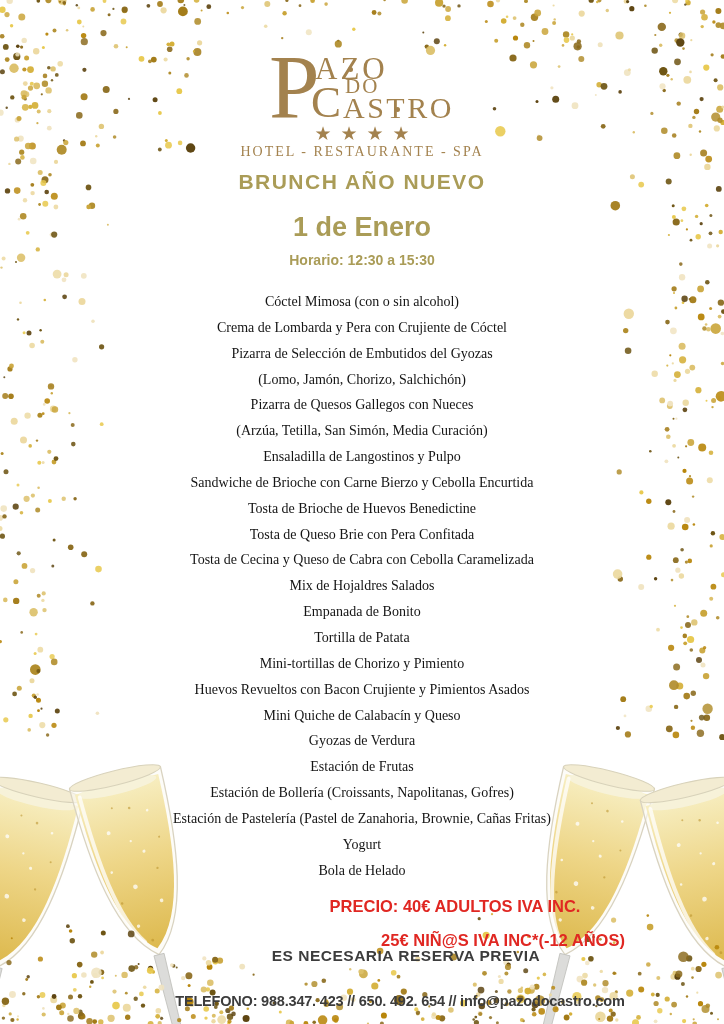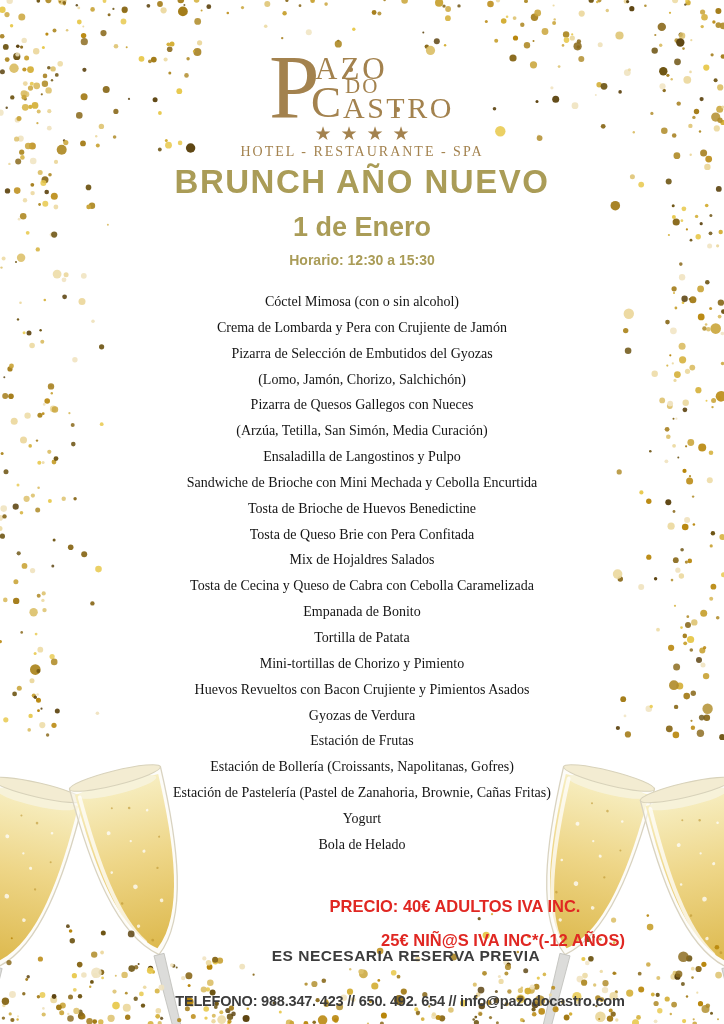--- a/index.html
+++ b/index.html
@@ -35,21 +35,21 @@
     margin-top:4px; font-size:19px; line-height:20px; letter-spacing:9px;
     color:var(--logo-gold); text-indent:9px;
   }
   .tagline {
     font-family:"Liberation Serif", serif; font-size:14px; line-height:16px;
     letter-spacing:2px; color:var(--logo-gold);
   }
 
   
   .title {
-    margin:6px 0 0; font-size:33px; line-height:32px; font-weight:700;
+    margin:6px 0 0; font-size:21px; line-height:32px; font-weight:700;
     letter-spacing:1.5px; color:var(--title-gold);
   }
   .date {
     margin:15px 0 12px; font-size:27px; line-height:28px; font-weight:700;
     color:var(--title-gold);
   }
   .horario {
     margin:9px 0 0; font-size:14px; line-height:15px; font-weight:700;
     color:var(--title-gold);
   }
@@ -1001,35 +1001,36 @@
     </div>
     <div class="stars">★★★★</div>
     <div class="tagline">HOTEL - RESTAURANTE - SPA</div>
 
     <h1 class="title">BRUNCH AÑO NUEVO</h1>
     <h2 class="date">1 de Enero</h2>
     <div class="horario">Horario: 12:30 a 15:30</div>
 
     <ul class="menu" id="menu-list">
         <li>Cóctel Mimosa (con o sin alcohol)</li>
-        <li>Crema de Lombarda y Pera con Crujiente de Jamón</li>
+        <li>Crema de Lombarda y Pera con Crujiente de Cóctel</li>
         <li>Pizarra de Selección de Embutidos del Gyozas</li>
         <li>(Lomo, Jamón, Chorizo, Salchichón)</li>
         <li>Pizarra de Quesos Gallegos con Nueces</li>
         <li>(Arzúa, Tetilla, San Simón, Media Curación)</li>
         <li>Ensaladilla de Langostinos y Pulpo</li>
-        <li>Sandwiche de Brioche con Mini Mechada y Cebolla Encurtida</li>
+        <li>Sandwiche de Brioche con Carne Bierzo y Cebolla Encurtida</li>
         <li>Tosta de Brioche de Huevos Benedictine</li>
         <li>Tosta de Queso Brie con Pera Confitada</li>
+        <li>Tosta de Cecina y Queso de Cabra con Cebolla Caramelizada</li>
         <li>Mix de Hojaldres Salados</li>
-        <li>Tosta de Cecina y Queso de Cabra con Cebolla Caramelizada</li>
         <li>Empanada de Bonito</li>
         <li>Tortilla de Patata</li>
         <li>Mini-tortillas de Chorizo y Pimiento</li>
         <li>Huevos Revueltos con Bacon Crujiente y Pimientos Asados</li>
+        <li>Mini Quiche de Calabacín y Queso</li>
         <li>Gyozas de Verdura</li>
         <li>Estación de Frutas</li>
         <li>Estación de Bollería (Croissants, Napolitanas, Gofres)</li>
         <li>Estación de Pastelería (Pastel de Zanahoria, Brownie, Cañas Fritas)</li>
         <li>Yogurt</li>
         <li>Bola de Helado</li>
       </ul>
   </div>
 
   <div class="abs price price1">PRECIO: 40€ ADULTOS IVA INC.</div>

